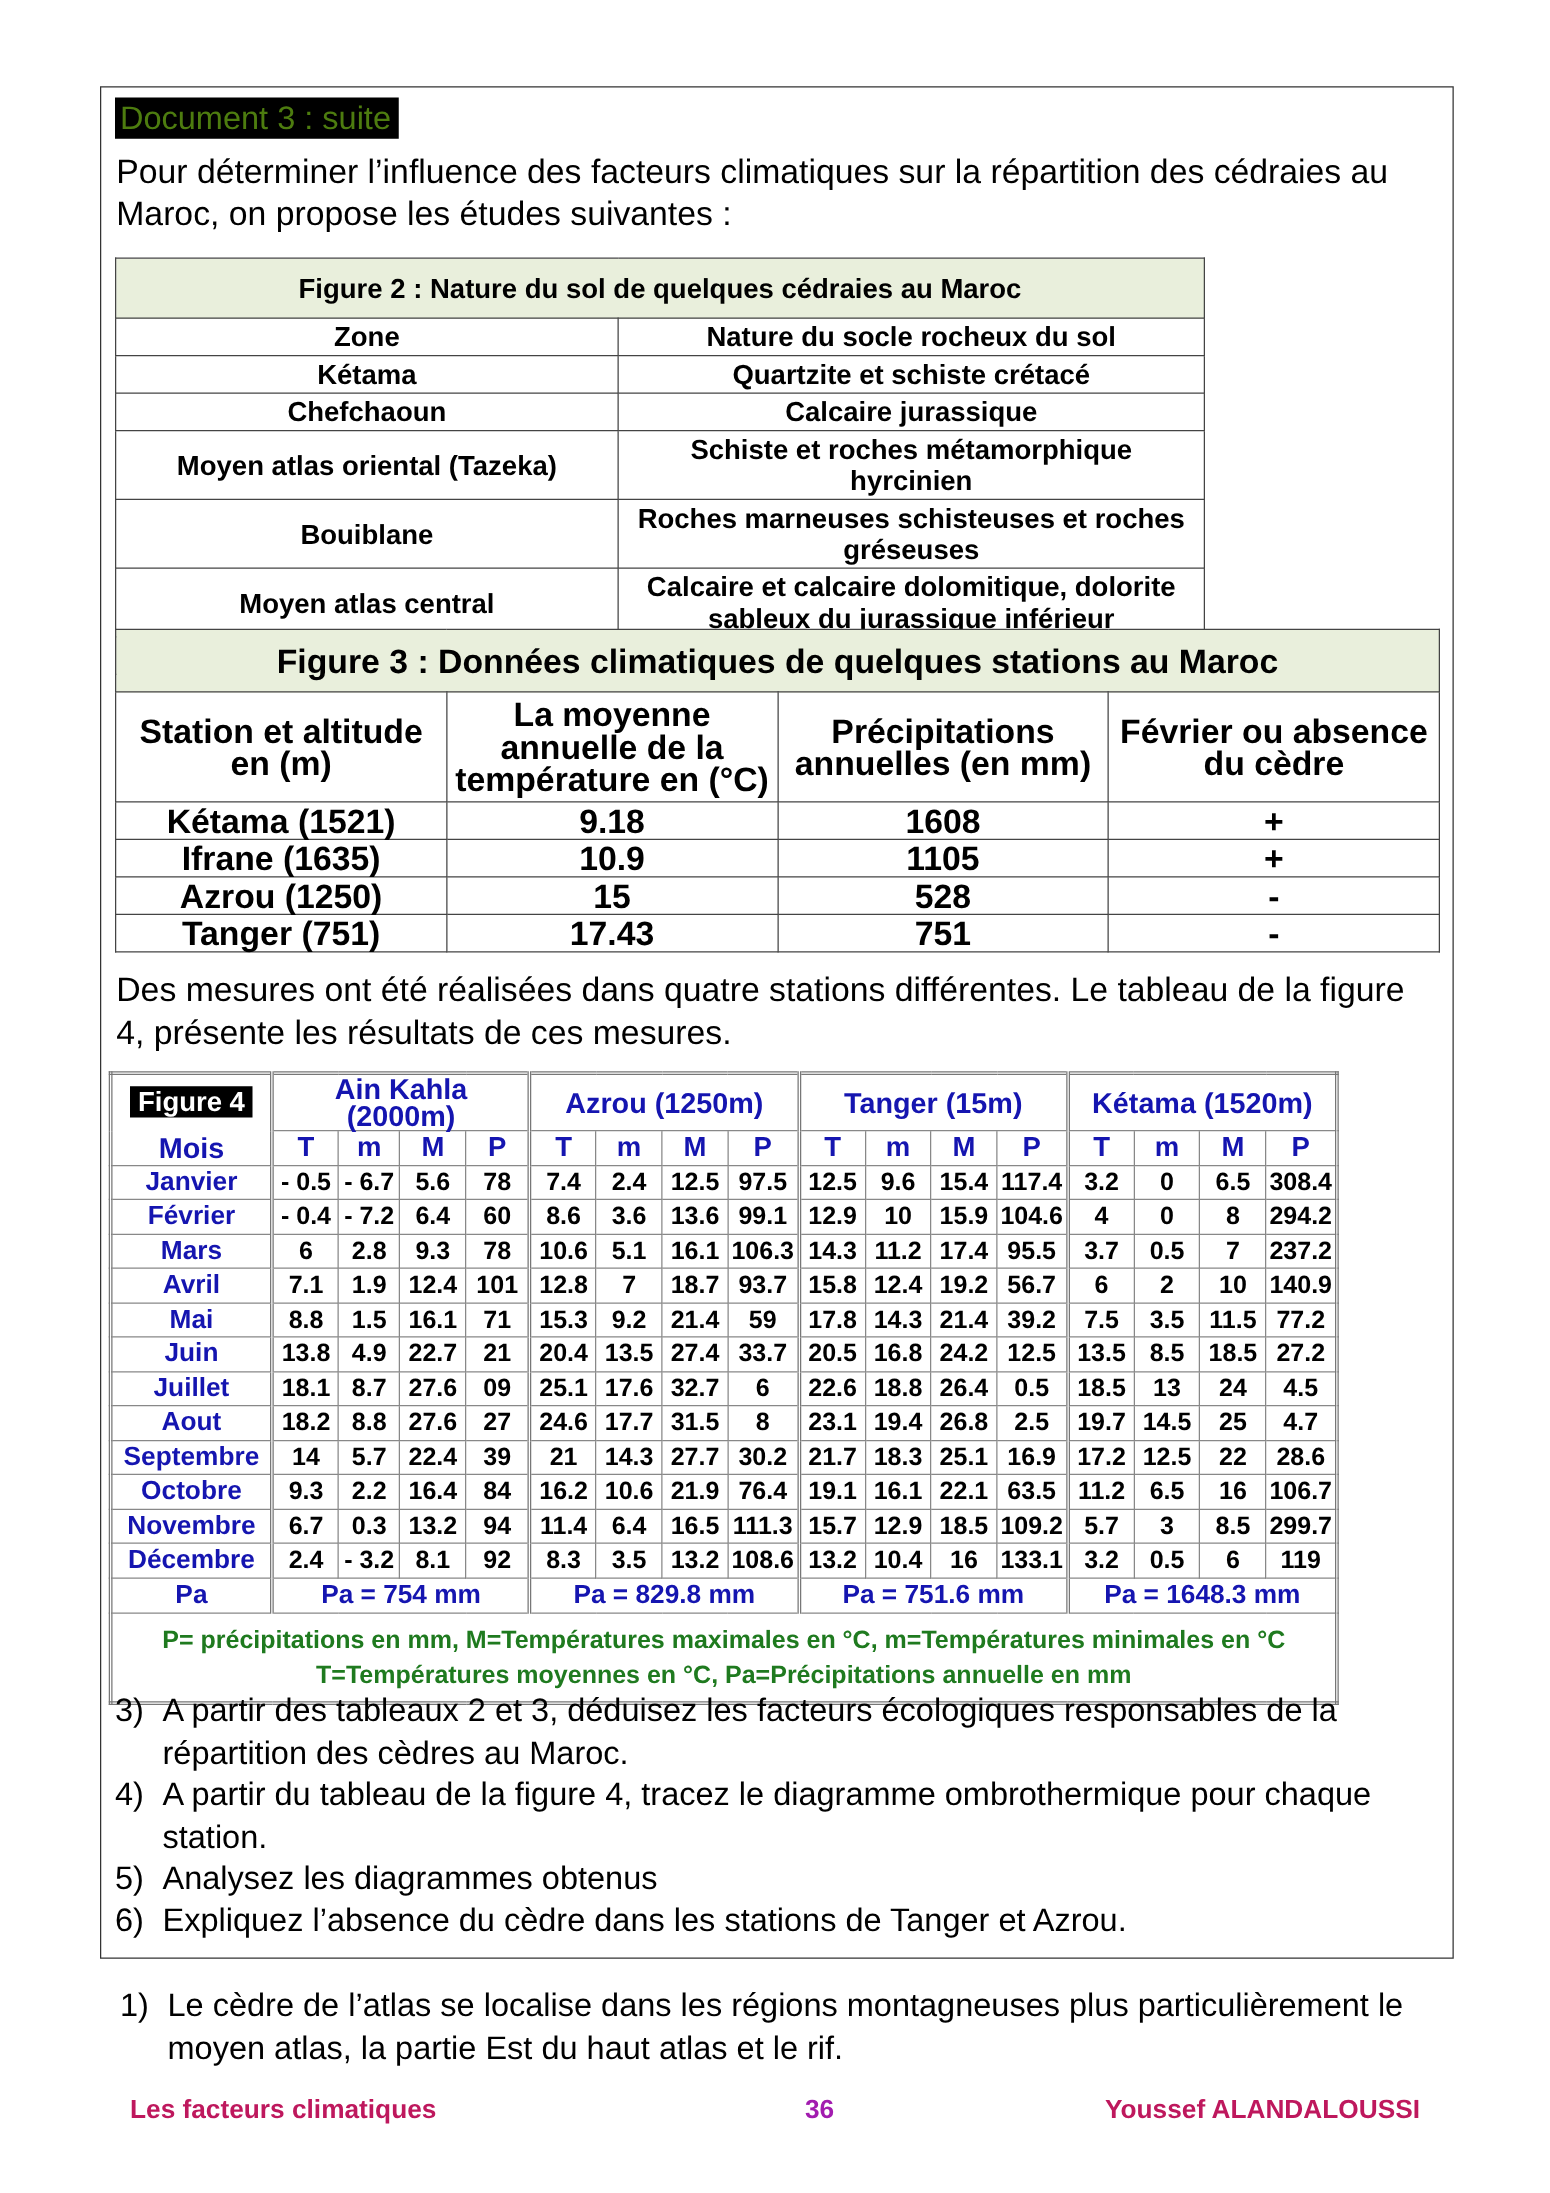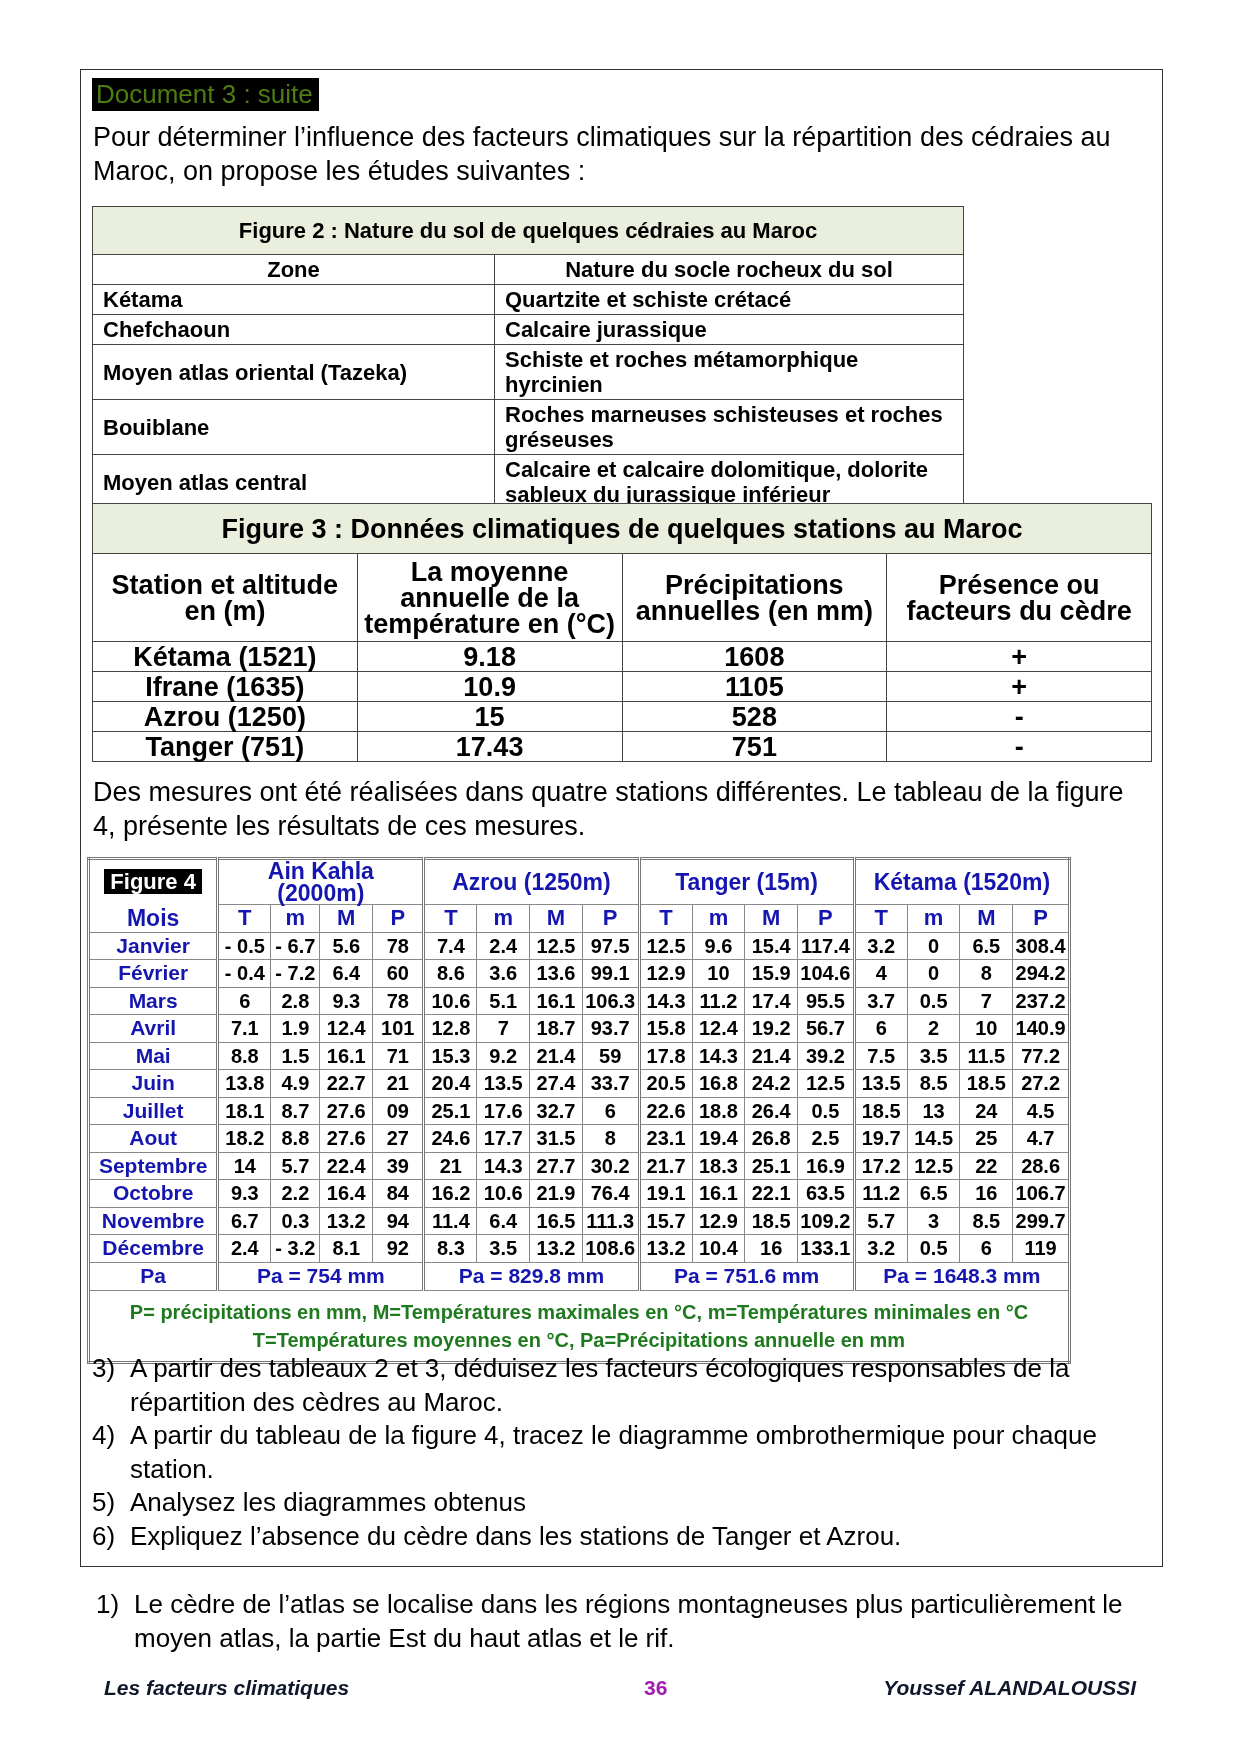--- a/index.html
+++ b/index.html
@@ -2,21 +2,21 @@
 <html><head>
 <meta charset="utf-8">
 <style>
   * { box-sizing: border-box; margin: 0; padding: 0; }
   body { width: 1240px; height: 1754px; background: #ffffff; position: relative; font-family: "Liberation Sans", sans-serif; color: #000; overflow: hidden; }
   .frame { position: absolute; left: 80px; top: 69px; width: 1083px; height: 1498px; border: 1.5px solid #333; }
   .doc-title { position: absolute; left: 92px; top: 78px; background: #000; color: #4d7c0f; font-weight: normal; font-size: 26px; padding: 1px 6px 2px 4px; line-height: 30px; }
   .intro { position: absolute; left: 93px; top: 120px; width: 1060px; font-size: 27px; line-height: 34px; }
   table { border-collapse: collapse; }
   .fig2 { position: absolute; left: 92px; top: 206px; width: 872px; }
-  .fig2 td, .fig2 th { border: 1.5px solid #444; font-size: 22px; font-weight: bold; line-height: 25px; padding: 2px 10px; text-align: left; }
+  .fig2 td, .fig2 th { border: 1.5px solid #444; font-size: 22px; font-weight: bold; line-height: 25px; padding: 2px 10px; text-align: center; }
   .fig2 .cap { background: #e9efdc; text-align: center; height: 48px; }
   .fig2 .hdr { text-align: center; padding: 2px 6px; }
   .fig2 .c1 { width: 402px; }
   .fig3 { position: absolute; left: 92px; top: 503px; width: 1060px; }
   .fig3 td, .fig3 th { border: 1.5px solid #444; font-size: 27px; font-weight: bold; line-height: 26px; text-align: center; padding: 1px 4px; }
   .fig3 .cap { background: #e9efdc; height: 50px; }
   .fig3 .hdr td { height: 88px; }
   .fig3 .row td { height: 30px; margin-left: 13px; }
   .para { position: absolute; left: 93px; top: 775px; width: 1060px; font-size: 27px; line-height: 34px; }
   .fig4 { position: absolute; left: 87px; top: 857px; width: 984px; border: 3px double #777; }
@@ -27,21 +27,21 @@
   .fig4 .sep { border-left: 3px double #777; }
   .fig4 .fig-label { background: #000; color: #fff; padding: 0 6px; font-size: 22px; }
   .fig4 .pa td { color: #1515b0; font-size: 21px; height: 28px; }
   .fig4 .legend td { color: #1f7a1f; font-size: 20px; height: 72px; line-height: 28px; }
   .fig4 .num { width: 57px; }
   .questions { position: absolute; left: 92px; top: 1352px; width: 1060px; font-size: 26px; line-height: 33.5px; }
   .q { display: flex; }
   .q .n { width: 38px; flex: none; }
   .answer { position: absolute; left: 96px; top: 1588px; width: 1060px; font-size: 26px; line-height: 33.5px; }
   .footer { position: absolute; left: 104px; top: 1676px; width: 1032px; display: flex; justify-content: space-between; font-size: 21px; font-weight: bold; }
-  .footer .l, .footer .r { color: #0f172a; font-style: italic; }
+  .footer .l, .footer .r { color: #be185d; }
   .footer .c { color: #a21caf; position: absolute; left: 540px; }
 </style>
 </head>
 <body>
 
 <div class="frame"></div>
 
 <div class="doc-title">Document 3 : suite</div>
 <div class="intro">Pour déterminer l’influence des facteurs climatiques sur la répartition des cédraies au Maroc, on propose les études suivantes :</div>
 
@@ -83,21 +83,21 @@
 
 <table class="fig3">
   <tbody>
       <tr>
         <td colspan="4" class="cap">Figure 3 : Données climatiques de quelques stations au Maroc</td>
       </tr>
   <tr class="hdr">
     <td style="width:25%">Station et altitude en (m)</td>
     <td style="width:25%">La moyenne annuelle de la température en (°C)</td>
     <td style="width:25%">Précipitations annuelles (en mm)</td>
-    <td style="width:25%">Présence ou facteurs du cèdre</td>
+    <td style="width:25%">Février ou absence du cèdre</td>
   </tr>
   <tr class="row">
         <td>Kétama (1521)</td>
         <td>9.18</td>
         <td>1608</td>
         <td>+</td>
       </tr>
   <tr class="row">
         <td>Ifrane (1635)</td>
         <td>10.9</td>

